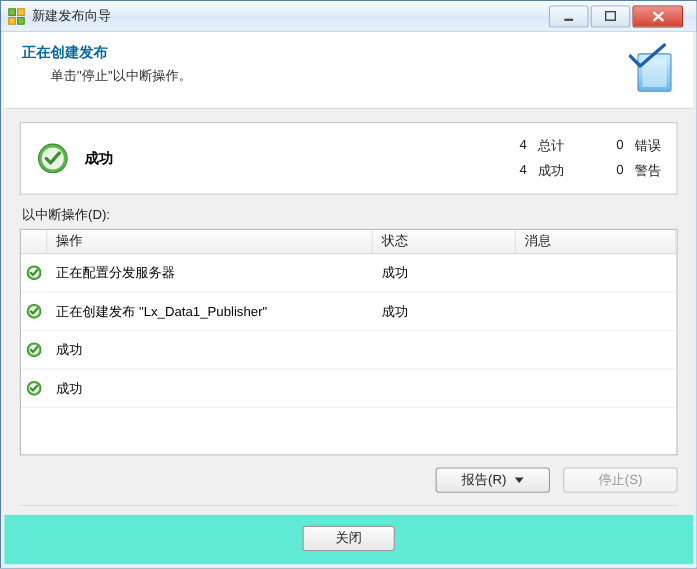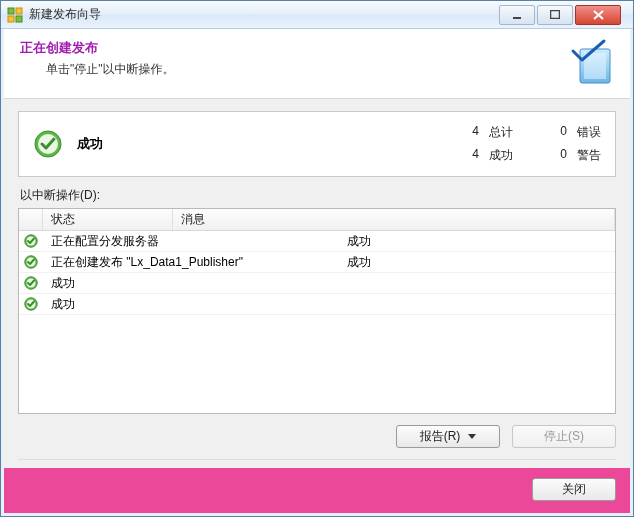--- a/index.html
+++ b/index.html
@@ -58,21 +58,21 @@
     position:relative;
     padding: 10px 16px 12px 16px;
     border-bottom: 1px solid #d7d7d7;
     background:#fff;
     min-height:70px;
   }
   .header h1 {
     margin:0 0 4px 0;
     font-size: 13px;
     font-weight:bold;
-    color:#a21caf;
+    color:#0369a1;
   }
   .header .sub {
     margin-left: 26px;
     color:#333;
   }
   .header-graphic {
     position:absolute;
     right: 12px;
     top: 8px;
   }
@@ -129,21 +129,21 @@
     align-items:center;
   }
   .grid-head {
     background: linear-gradient(#fdfdfd,#f0f0f0);
     border-bottom:1px solid #d8d8d8;
     height:22px;
     color:#222;
   }
   .grid-head .cell { border-right:1px solid #e0e0e0; padding:0 8px; height:100%; display:flex; align-items:center;}
   .grid-body { overflow:auto; flex:1; }
-  .grid-row { height:21px; border-bottom:1px solid #f1f1f1; }
+  .grid-row { height:35px; border-bottom:1px solid #f1f1f1; }
   .grid-row .cell { padding:0 8px; }
   .c-icon { width:24px; display:flex; justify-content:center; padding:0 !important;}
   .c-op { flex: 0 0 296px; }
   .c-status { flex: 0 0 130px; }
   .c-msg { flex:1; }
   .small-check { width:14px; height:14px; }
 
   .btn-row {
     margin-top:10px;
     height:36px;
@@ -175,23 +175,23 @@
   .btn .caret {
     margin-left:8px;
     width:0;height:0;
     border-left:4px solid transparent;
     border-right:4px solid transparent;
     border-top:5px solid #333;
   }
 
   .footer {
     padding:10px 14px 12px 14px;
-    background:#ec4899;
-    display:flex;
-    justify-content:flex-end;
+    background:#5eead4;
+    display:flex;
+    justify-content:center;
   }
   .footer .btn { min-width:84px; }
 </style>
 </head>
 <body>
 
 <div class="window">
 
   <div class="titlebar">
     <span class="title-icon">
@@ -274,20 +274,21 @@
             </div>
           </div>
         </div>
       </div>
 
       <div class="details-label">以中断操作(D):</div>
 
       <div class="grid-wrap">
         <div class="grid-head">
           <div class="cell c-icon"></div>
+          <div class="cell c-op">操作</div>
           <div class="cell c-status">状态</div>
           <div class="cell c-msg">消息</div>
         </div>
         <div class="grid-body" id="grid-body">
             <div class="grid-row">
               <div class="cell c-icon">
                 <span class="small-check"><svg viewBox="0 0 14 14" width="14" height="14">
                     <circle cx="7" cy="7" r="6.2" fill="#5db84b" stroke="#3d8e2e"></circle>
                     <circle cx="7" cy="7" r="4.5" fill="#e9f7e3"></circle>
                     <path d="M4 7 L6 9 L10 4.5" fill="none" stroke="#3d8e2e" stroke-width="2" stroke-linecap="round" stroke-linejoin="round"></path>

